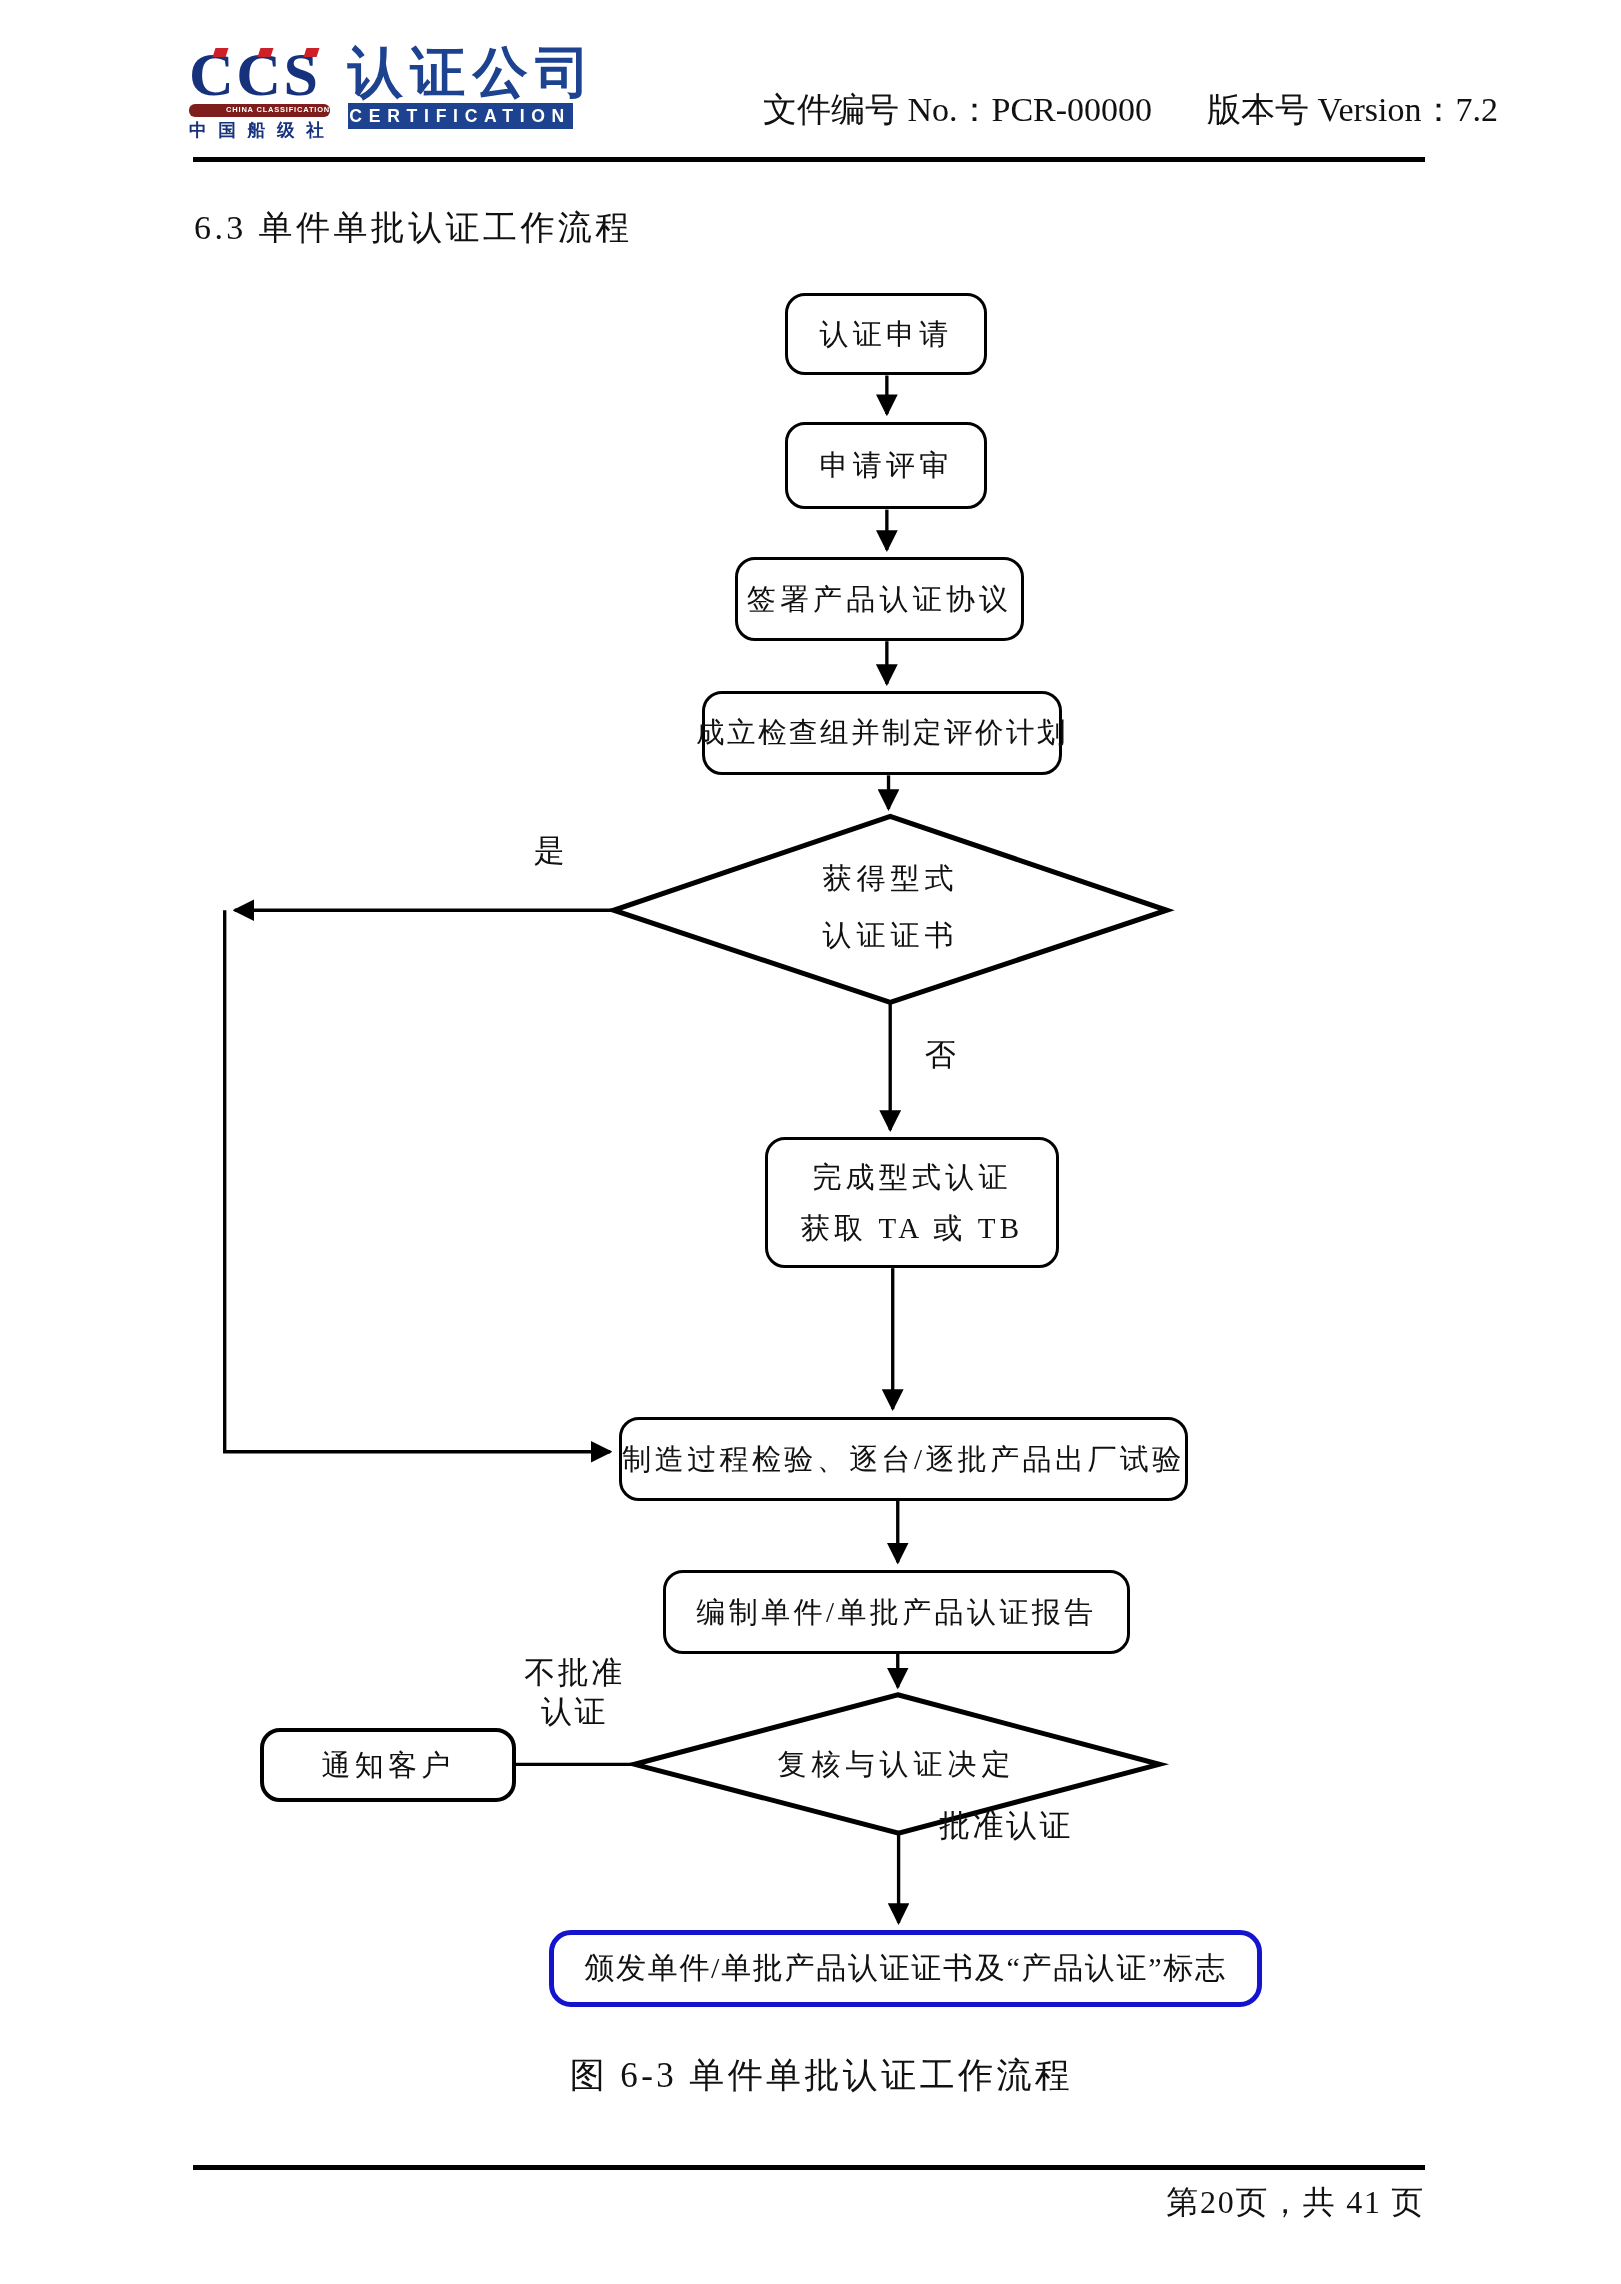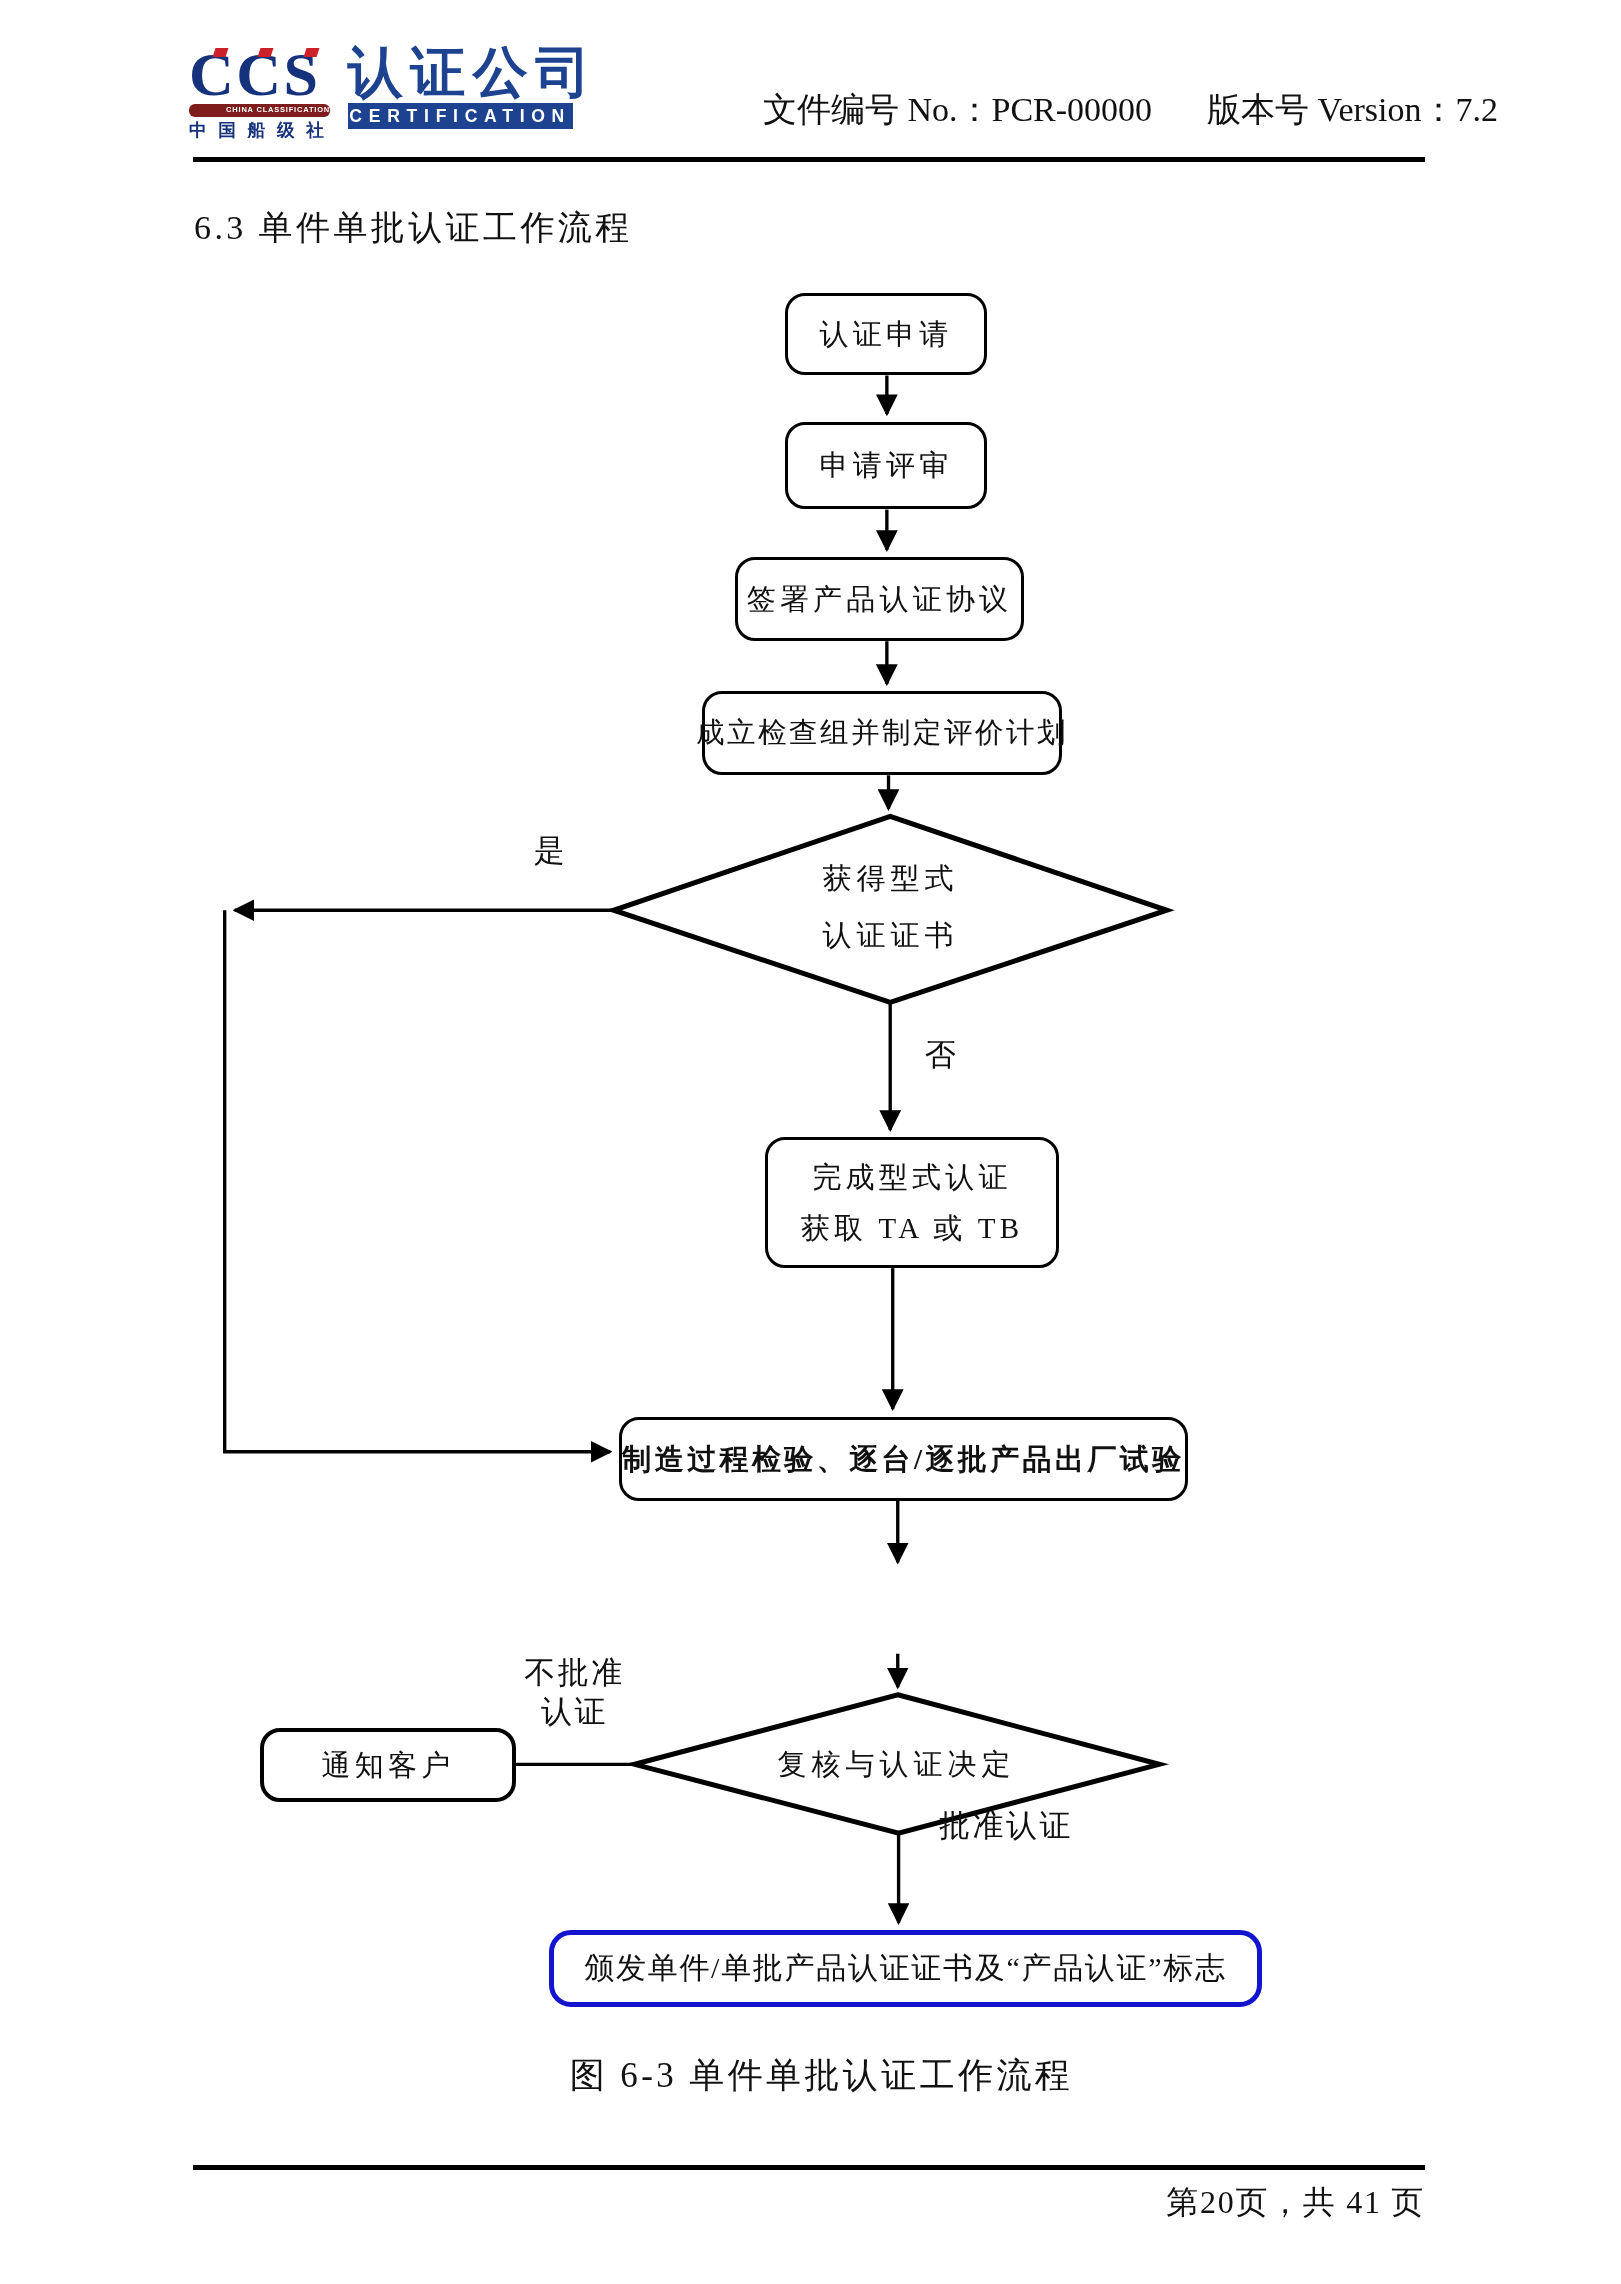--- a/index.html
+++ b/index.html
@@ -124,24 +124,27 @@
     <div>认证证书</div>
   </div>
   <div class="elabel" style="left:521px; top:830px; width:59px;">是</div>
   <div class="elabel" style="left:912px; top:1034px; width:59px;">否</div>
 
   <div class="node" style="left:765px; top:1137px; width:294px; height:131px; line-height:1.75;">
     <div>完成型式认证</div>
     <div>获取 TA 或 TB</div>
   </div>
 
-  <div class="node" style="left:619px; top:1417px; width:569px; height:84px; letter-spacing:3.4px;font-weight:bold;">
+  <div class="node" style="left:619px; top:1417px; width:569px; height:84px; letter-spacing:3.4px;">
     <span>制造过程检验、逐台/逐批产品出厂试验</span>
   </div>
 
+  <div class="node" style="left:663px; top:1570px; width:467px; height:84px; letter-spacing:3.4px;">
+    <span>编制单件/单批产品认证报告</span>
+  </div>
 
   <div class="dtext" style="left:712px; top:1745px; width:369px;">复核与认证决定</div>
   <div class="elabel" style="left:495px; top:1653px; width:159px; line-height:39px;">
     <div>不批准</div>
     <div>认证</div>
   </div>
   <div class="elabel" style="left:922px; top:1805px; width:168px;">批准认证</div>
 
   <div class="node" style="left:260px; top:1728px; width:256px; height:74px; border-width:4.2px;">
     <span>通知客户</span>

